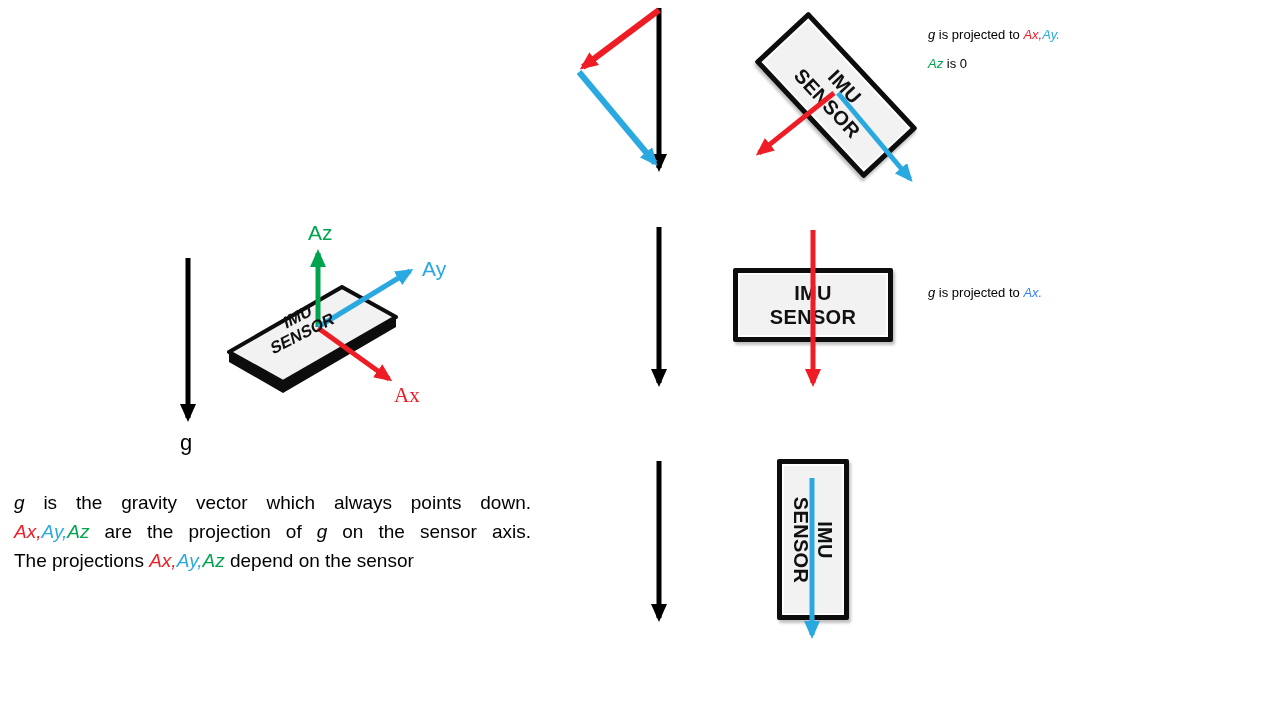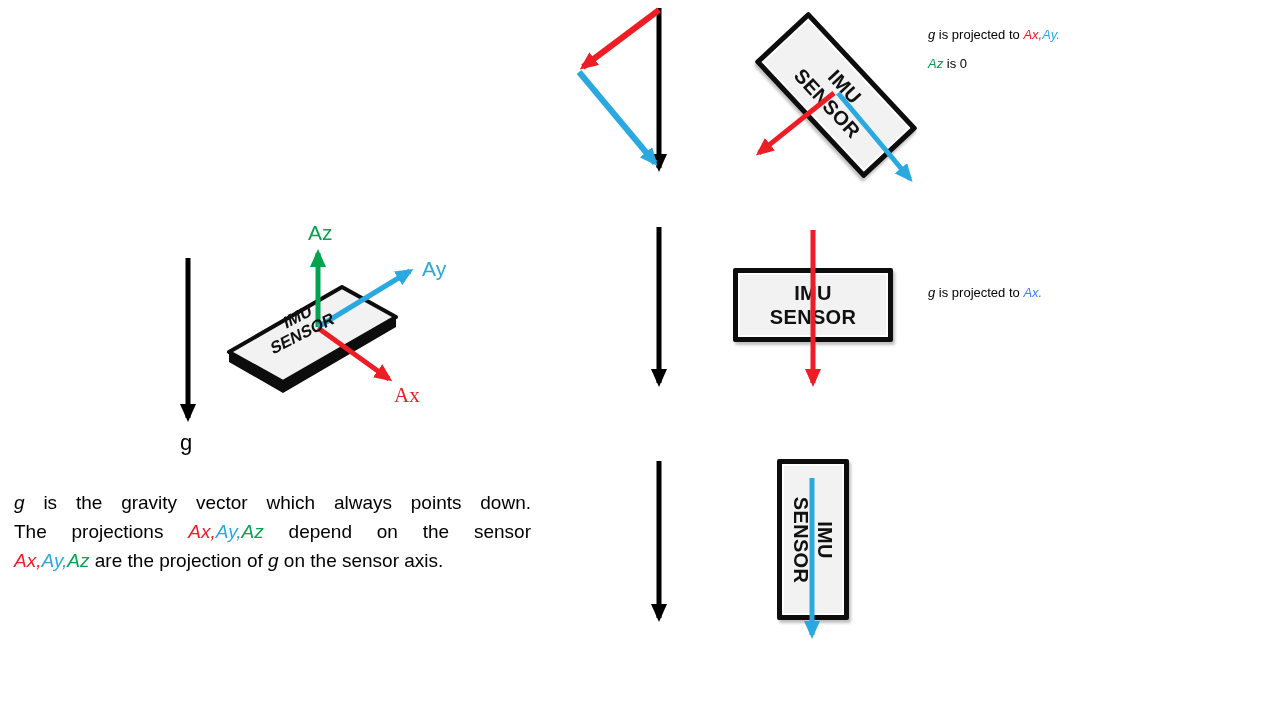--- a/index.html
+++ b/index.html
@@ -139,17 +139,17 @@
   <div class="caption caption-1">
       <div class="segline"><span style="font-style: italic;">g</span><span> is projected to </span><span style="font-style: italic; color: rgb(238, 28, 37);">Ax,</span><span style="font-style: italic; color: rgb(41, 169, 224);">Ay.</span></div>
       <div class="segline"><span style="font-style: italic; color: rgb(0, 164, 79);">Az</span><span> is 0</span></div>
     </div>
   <div class="caption caption-2">
       <div class="segline"><span style="font-style: italic;">g</span><span> is projected to </span><span style="font-style: italic; color: #3b82f6;">Ax.</span></div>
     </div>
 
   <div class="para">
       <div class="segline"><span style="font-style: italic;">g</span><span> is the gravity vector which always points down.</span></div>
+      <div class="segline"><span style="font-style: italic; color: rgb(238, 28, 37);">Ax,</span><span style="font-style: italic; color: rgb(41, 169, 224);">Ay,</span><span style="font-style: italic; color: rgb(0, 164, 79);">Az</span><span> are the projection of </span><span style="font-style: italic;">g</span><span> on the sensor axis.</span></div>
       <div class="segline"><span>The projections </span><span style="font-style: italic; color: rgb(238, 28, 37);">Ax,</span><span style="font-style: italic; color: rgb(41, 169, 224);">Ay,</span><span style="font-style: italic; color: rgb(0, 164, 79);">Az</span><span> depend on the sensor</span></div>
-      <div class="segline"><span style="font-style: italic; color: rgb(238, 28, 37);">Ax,</span><span style="font-style: italic; color: rgb(41, 169, 224);">Ay,</span><span style="font-style: italic; color: rgb(0, 164, 79);">Az</span><span> are the projection of </span><span style="font-style: italic;">g</span><span> on the sensor axis.</span></div>
     </div>
 
 </div>
 
 </body></html>

